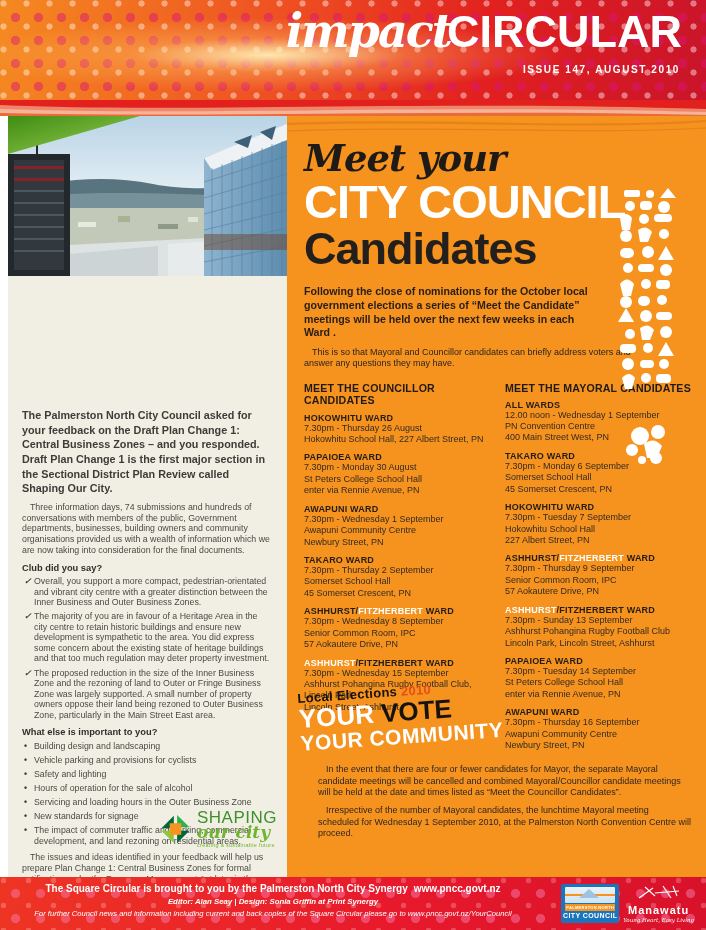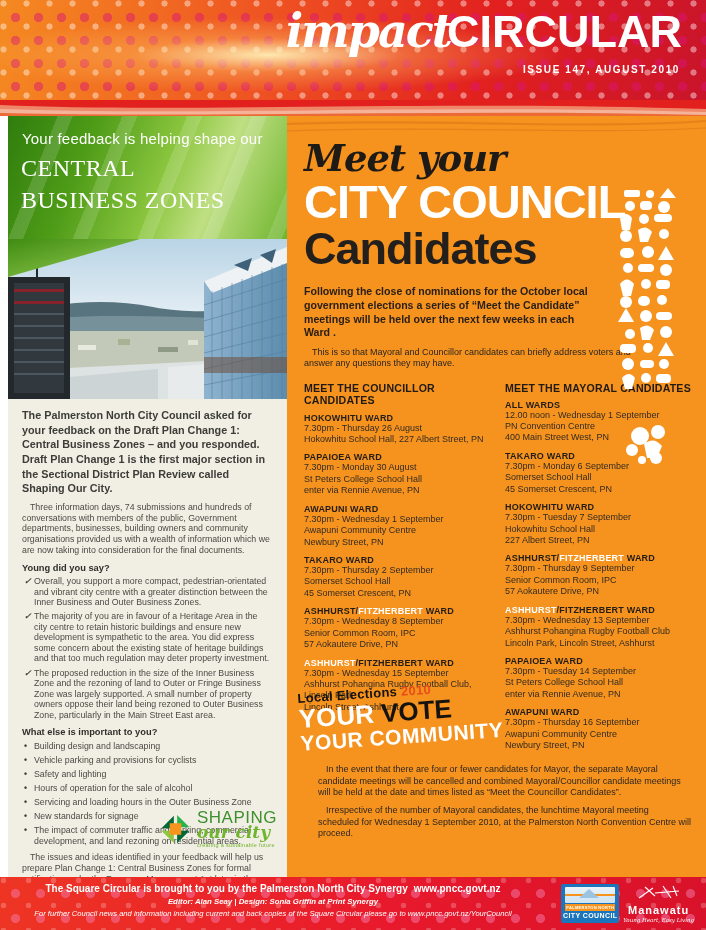--- a/index.html
+++ b/index.html
@@ -134,24 +134,20 @@
       <path d="M0,5 C180,13 420,0 706,9 L706,16 L0,16 Z" fill="#ef8668"></path>
       <path d="M0,9 C200,16 430,4 706,12 L706,16 L0,16 Z" fill="#f5b49a"></path>
       <path d="M0,13 C220,18 460,9 706,15 L706,16 L0,16 Z" fill="#eb6a36"></path>
     </svg>
   </div>
 
   <div class="main">
 
     <div class="left-col">
       <div class="hero">
-        <div class="hero-green">
-          <div class="hero-kicker">Your feedback is helping shape our</div>
-          <div class="hero-title">CENTRAL BUSINESS ZONES</div>
-        </div>
         <div class="hero-photo">
           <svg width="279" height="160" viewBox="0 0 279 160">
             <defs>
               <linearGradient id="sky" x1="0" y1="0" x2="0" y2="1">
                 <stop offset="0" stop-color="#b9d4e6"></stop>
                   <stop offset="1" stop-color="#eef4f7"></stop>
               </linearGradient>
               <linearGradient id="glass" x1="0" y1="0" x2="1" y2="0">
                 <stop offset="0" stop-color="#8fb4d0"></stop>
                   <stop offset="1" stop-color="#5d8cae"></stop>
@@ -210,21 +206,21 @@
             <rect x="196" y="118" width="83" height="16" fill="#6d4f3a" opacity="0.55"></rect>
 
             <polygon points="0,0 132,0 0,38" fill="url(#leaf)"></polygon>
           </svg>
         </div>
       </div>
 
       <div class="left-body">
         <p class="lead">The Palmerston North City Council asked for your feedback on the Draft Plan Change 1: Central Business Zones – and you responded. Draft Plan Change 1 is the first major section in the Sectional District Plan Review called Shaping Our City.</p>
         <p class="para">Three information days, 74 submissions and hundreds of conversations with members of the public, Government departments, businesses, building owners and community organisations provided us with a wealth of information which we are now taking into consideration for the final documents.</p>
-        <div class="subhead">Young did you say?</div>
+        <div class="subhead">Club did you say?</div>
         <div class="blist checks">
             <div class="item">
               <span class="mark">✓</span>
               <span class="txt">Overall, you support a more compact, pedestrian-orientated and vibrant city centre with a greater distinction between the Inner Business and Outer Business Zones.</span>
             </div>
             <div class="item">
               <span class="mark">✓</span>
               <span class="txt">The majority of you are in favour of a Heritage Area in the city centre to retain historic buildings and ensure new development is sympathetic to the area. You did express some concern about the existing state of heritage buildings and that too much regulation may deter property investment.</span>
             </div>
             <div class="item">
@@ -417,21 +413,21 @@
                 <div class="ward-line">227 Albert Street, PN</div>
               </div>
               <div class="ward">
                 <div class="ward-name">ASHHURST/<span class="wh">FITZHERBERT</span> WARD</div>
                 <div class="ward-line">7.30pm - Thursday 9 September</div>
                 <div class="ward-line">Senior Common Room, IPC</div>
                 <div class="ward-line">57 Aokautere Drive, PN</div>
               </div>
               <div class="ward">
                 <div class="ward-name"><span class="wh">ASHHURST</span>/FITZHERBERT WARD</div>
-                <div class="ward-line">7.30pm - Wednesday 13 September</div>
+                <div class="ward-line">7.30pm - Sunday 13 September</div>
                 <div class="ward-line">Ashhurst Pohangina Rugby Football Club</div>
                 <div class="ward-line">Lincoln Park, Lincoln Street, Ashhurst</div>
               </div>
               <div class="ward">
                 <div class="ward-name">PAPAIOEA WARD</div>
                 <div class="ward-line">7.30pm - Tuesday 14 September</div>
                 <div class="ward-line">St Peters College School Hall</div>
                 <div class="ward-line">enter via Rennie Avenue, PN</div>
               </div>
               <div class="ward">

